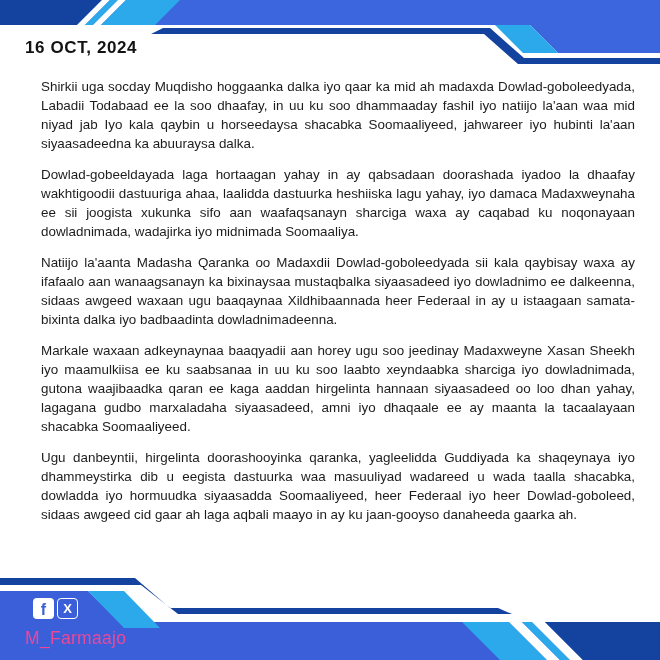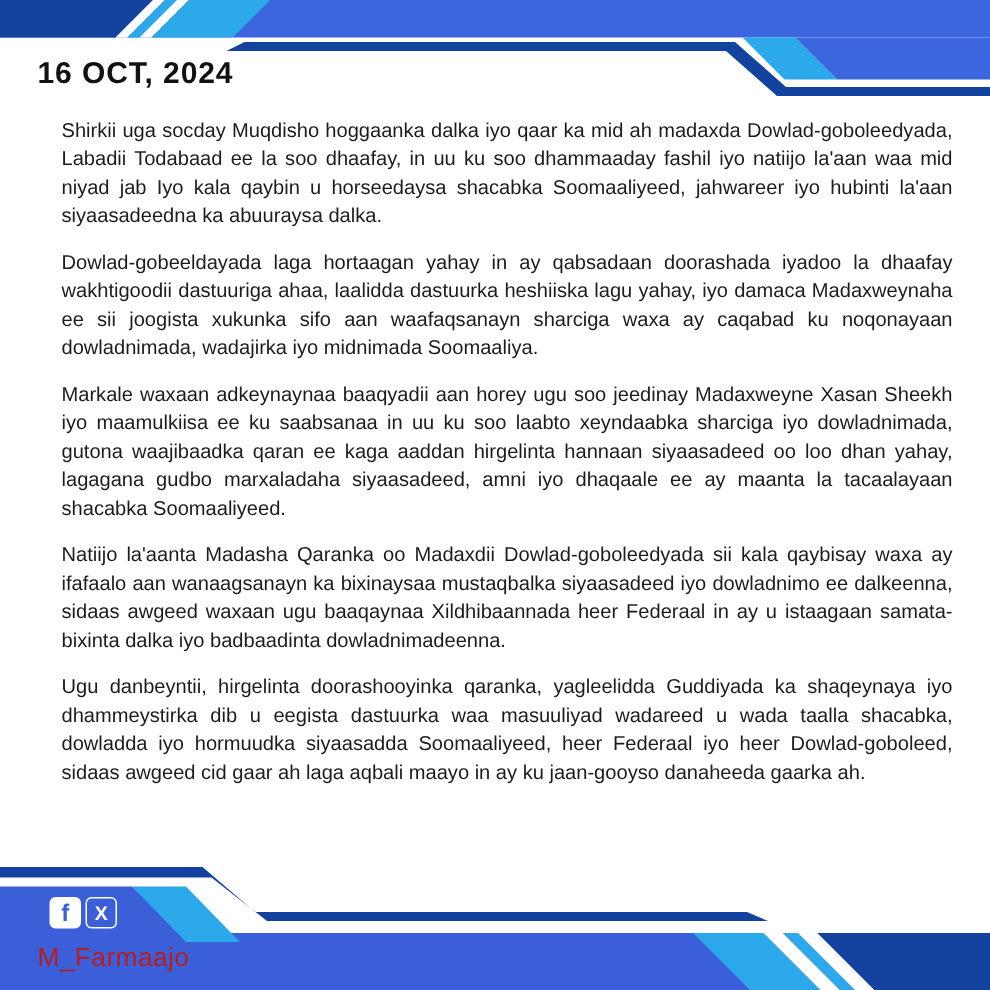--- a/index.html
+++ b/index.html
@@ -24,21 +24,21 @@
     width: 660px;
     display: block;
   }
   .header-art { top: 0; height: 70px; }
   .footer-art { top: 570px; height: 90px; }
 
   .date-label {
     position: absolute;
     left: 25px;
     top: 38px;
-    font-size: 20px;
+    font-size: 17px;
     font-weight: 800;
     letter-spacing: 0.6px;
     color: #121214;
   }
 
   .statement-body {
     position: absolute;
     left: 25px;
     top: 77px;
     width: 610px;
@@ -76,21 +76,21 @@
   .icon-x {
     border: 1.6px solid #ffffff;
     color: #ffffff;
     font-size: 13px;
     background: transparent;
   }
   .handle-label {
     position: absolute;
     left: 25px;
     top: 628px;
-    color: #b91c1c;
+    color: #ec4899;
     font-size: 17.5px;
     font-weight: 500;
     letter-spacing: 0.3px;
   }
 </style>
 </head>
 <body>
 
 <div class="page">
 
@@ -104,22 +104,22 @@
     <polygon class="c-royal" points="530,25 660,25 660,53 558,53"></polygon>
     <polygon class="c-lb" points="495,25 530,25 558,53 523,53"></polygon>
     <polygon class="c-navy" points="163,28 490,28 524,58 660,58 660,64 518,64 484,34 151,34"></polygon>
   </svg>
 
   <div class="date-label">16 OCT, 2024</div>
 
   <div class="statement-body">
     <p>Shirkii uga socday Muqdisho hoggaanka dalka iyo qaar ka mid ah madaxda Dowlad-goboleedyada, Labadii Todabaad ee la soo dhaafay, in uu ku soo dhammaaday fashil iyo natiijo la'aan waa mid niyad jab Iyo kala qaybin u horseedaysa shacabka Soomaaliyeed, jahwareer iyo hubinti la'aan siyaasadeedna ka abuuraysa dalka.</p>
     <p>Dowlad-gobeeldayada laga hortaagan yahay in ay qabsadaan doorashada iyadoo la dhaafay wakhtigoodii dastuuriga ahaa, laalidda dastuurka heshiiska lagu yahay, iyo damaca Madaxweynaha ee sii joogista xukunka sifo aan waafaqsanayn sharciga waxa ay caqabad ku noqonayaan dowladnimada, wadajirka iyo midnimada Soomaaliya.</p>
+    <p>Natiijo la'aanta Madasha Qaranka oo Madaxdii Dowlad-goboleedyada sii kala qaybisay waxa ay ifafaalo aan wanaagsanayn ka bixinaysaa mustaqbalka siyaasadeed iyo dowladnimo ee dalkeenna, sidaas awgeed waxaan ugu baaqaynaa Xildhibaannada heer Federaal in ay u istaagaan samata-bixinta dalka iyo badbaadinta dowladnimadeenna.</p>
     <p>Markale waxaan adkeynaynaa baaqyadii aan horey ugu soo jeedinay Madaxweyne Xasan Sheekh iyo maamulkiisa ee ku saabsanaa in uu ku soo laabto xeyndaabka sharciga iyo dowladnimada, gutona waajibaadka qaran ee kaga aaddan hirgelinta hannaan siyaasadeed oo loo dhan yahay, lagagana gudbo marxaladaha siyaasadeed, amni iyo dhaqaale ee ay maanta la tacaalayaan shacabka Soomaaliyeed.</p>
-    <p>Natiijo la'aanta Madasha Qaranka oo Madaxdii Dowlad-goboleedyada sii kala qaybisay waxa ay ifafaalo aan wanaagsanayn ka bixinaysaa mustaqbalka siyaasadeed iyo dowladnimo ee dalkeenna, sidaas awgeed waxaan ugu baaqaynaa Xildhibaannada heer Federaal in ay u istaagaan samata-bixinta dalka iyo badbaadinta dowladnimadeenna.</p>
     <p>Ugu danbeyntii, hirgelinta doorashooyinka qaranka, yagleelidda Guddiyada ka shaqeynaya iyo dhammeystirka dib u eegista dastuurka waa masuuliyad wadareed u wada taalla shacabka, dowladda iyo hormuudka siyaasadda Soomaaliyeed, heer Federaal iyo heer Dowlad-goboleed, sidaas awgeed cid gaar ah laga aqbali maayo in ay ku jaan-gooyso danaheeda gaarka ah.</p>
   </div>
 
   <svg class="footer-art" viewBox="0 0 660 90" preserveAspectRatio="none" aria-hidden="true">
     <polygon class="c-navy" points="0,8 135,8 170,38 498,38 512,44 178,44 141,15 0,15"></polygon>
     <polygon class="c-bar" points="0,21 88,21 120,52 0,52"></polygon>
     <rect class="c-bar" x="0" y="52" width="660" height="38"></rect>
     <polygon class="c-lb" points="88,21 124,21 160,58 124,58"></polygon>
     <polygon class="c-lb" points="462,52 509,52 547,90 500,90"></polygon>
     <polygon class="c-white" points="509,52 522,52 560,90 547,90"></polygon>

